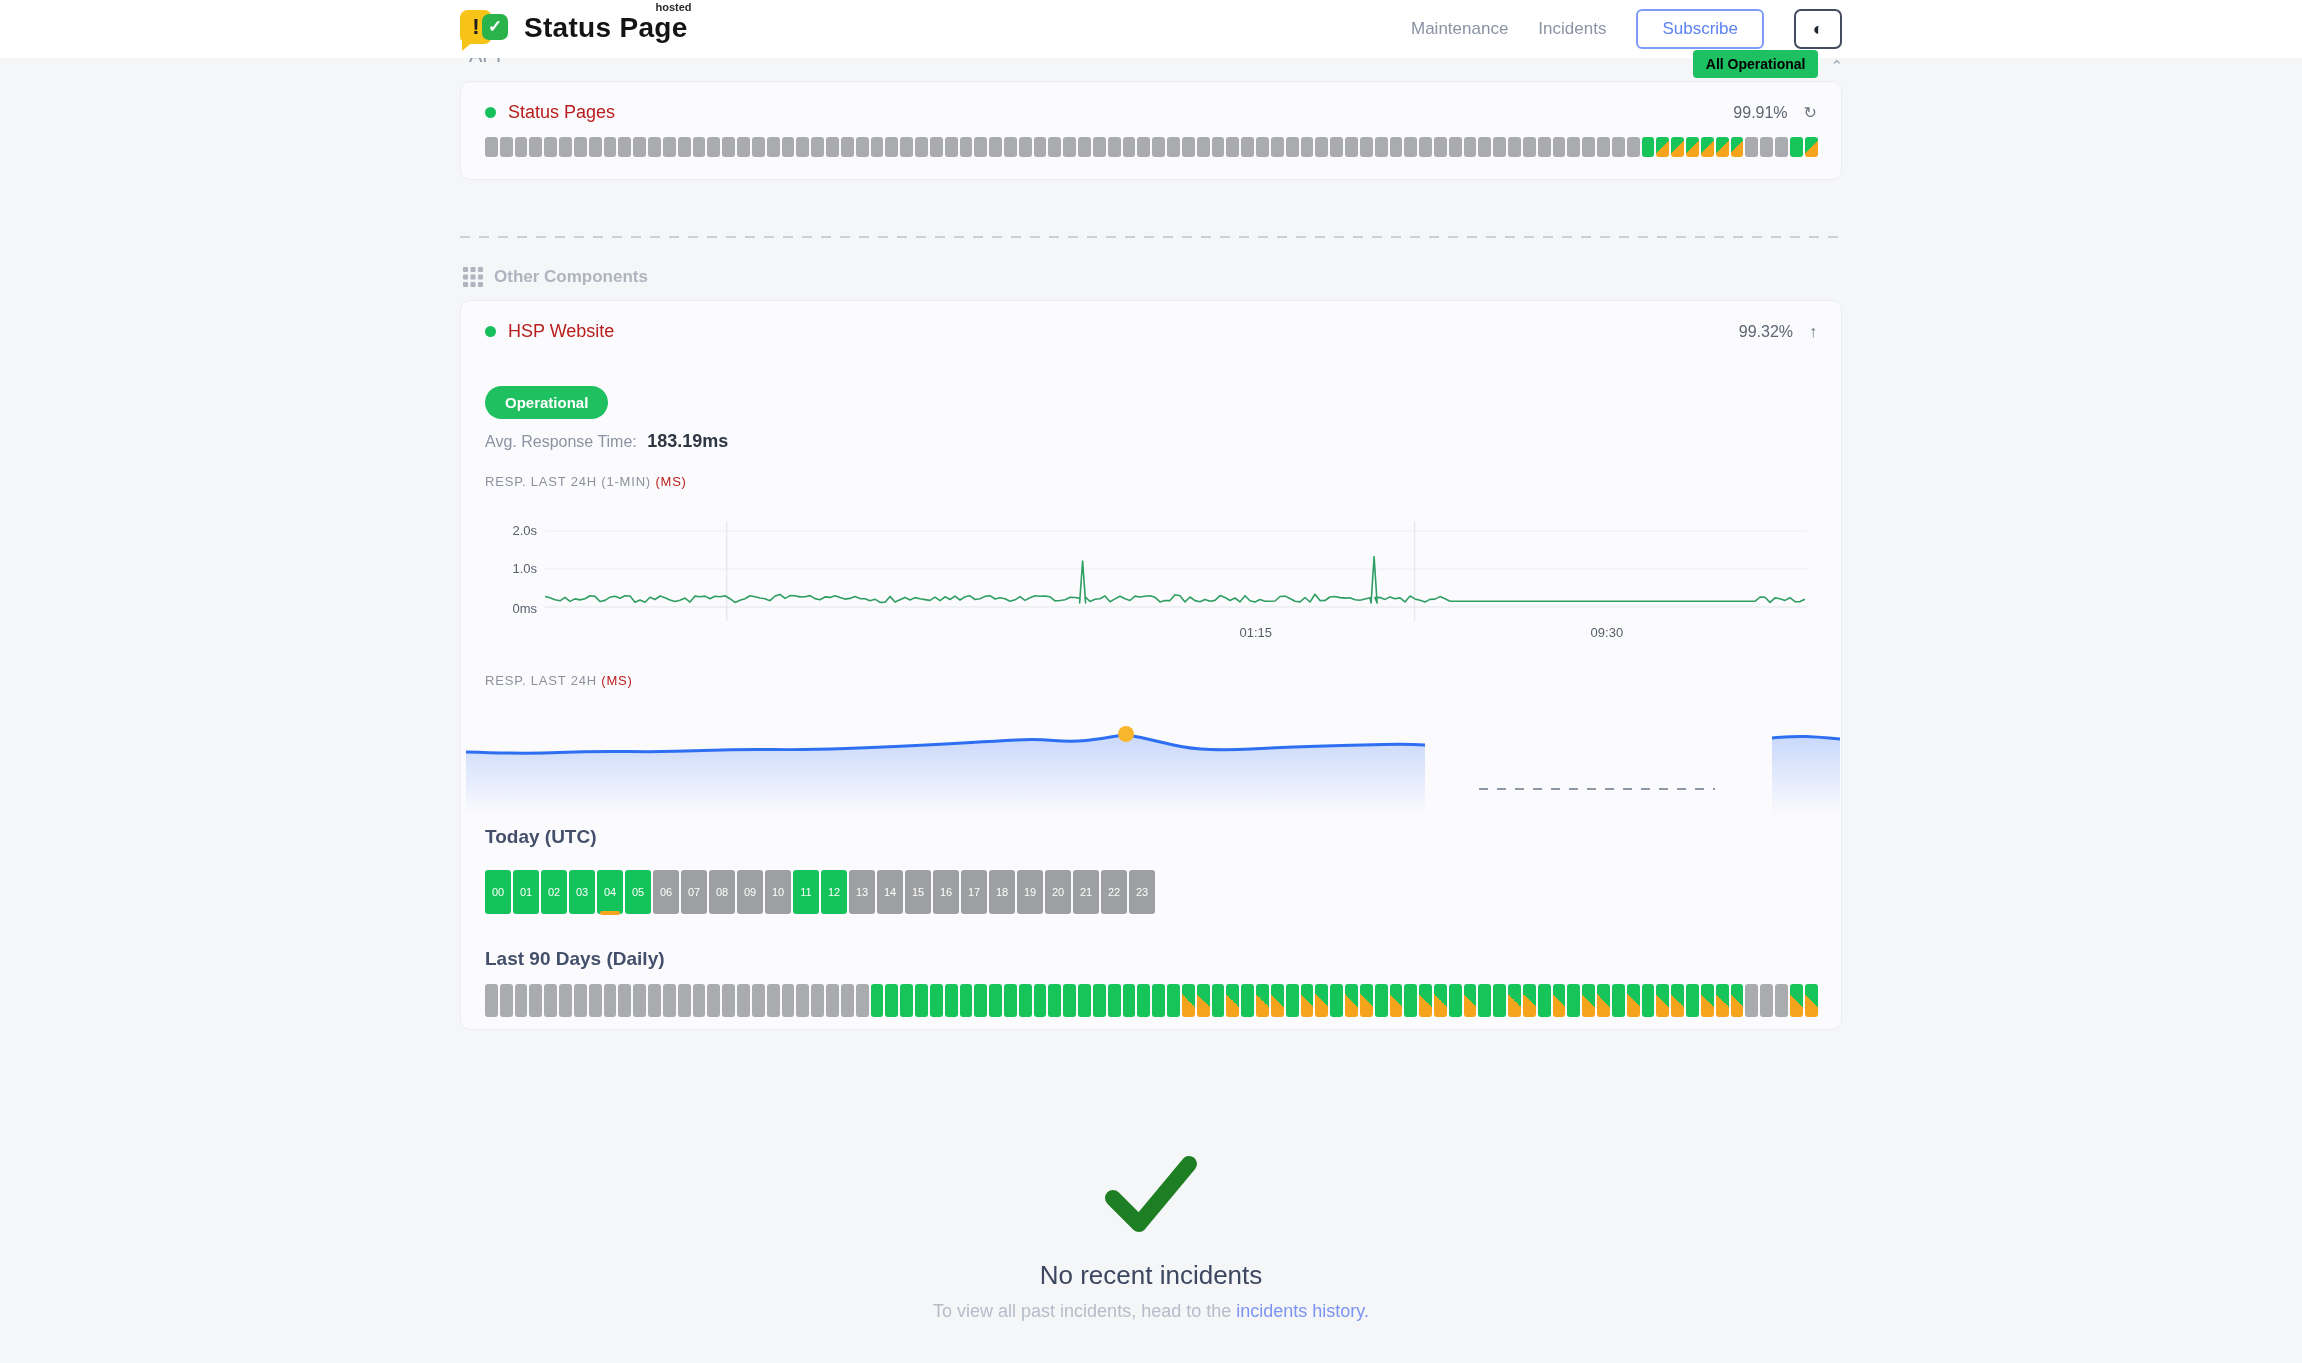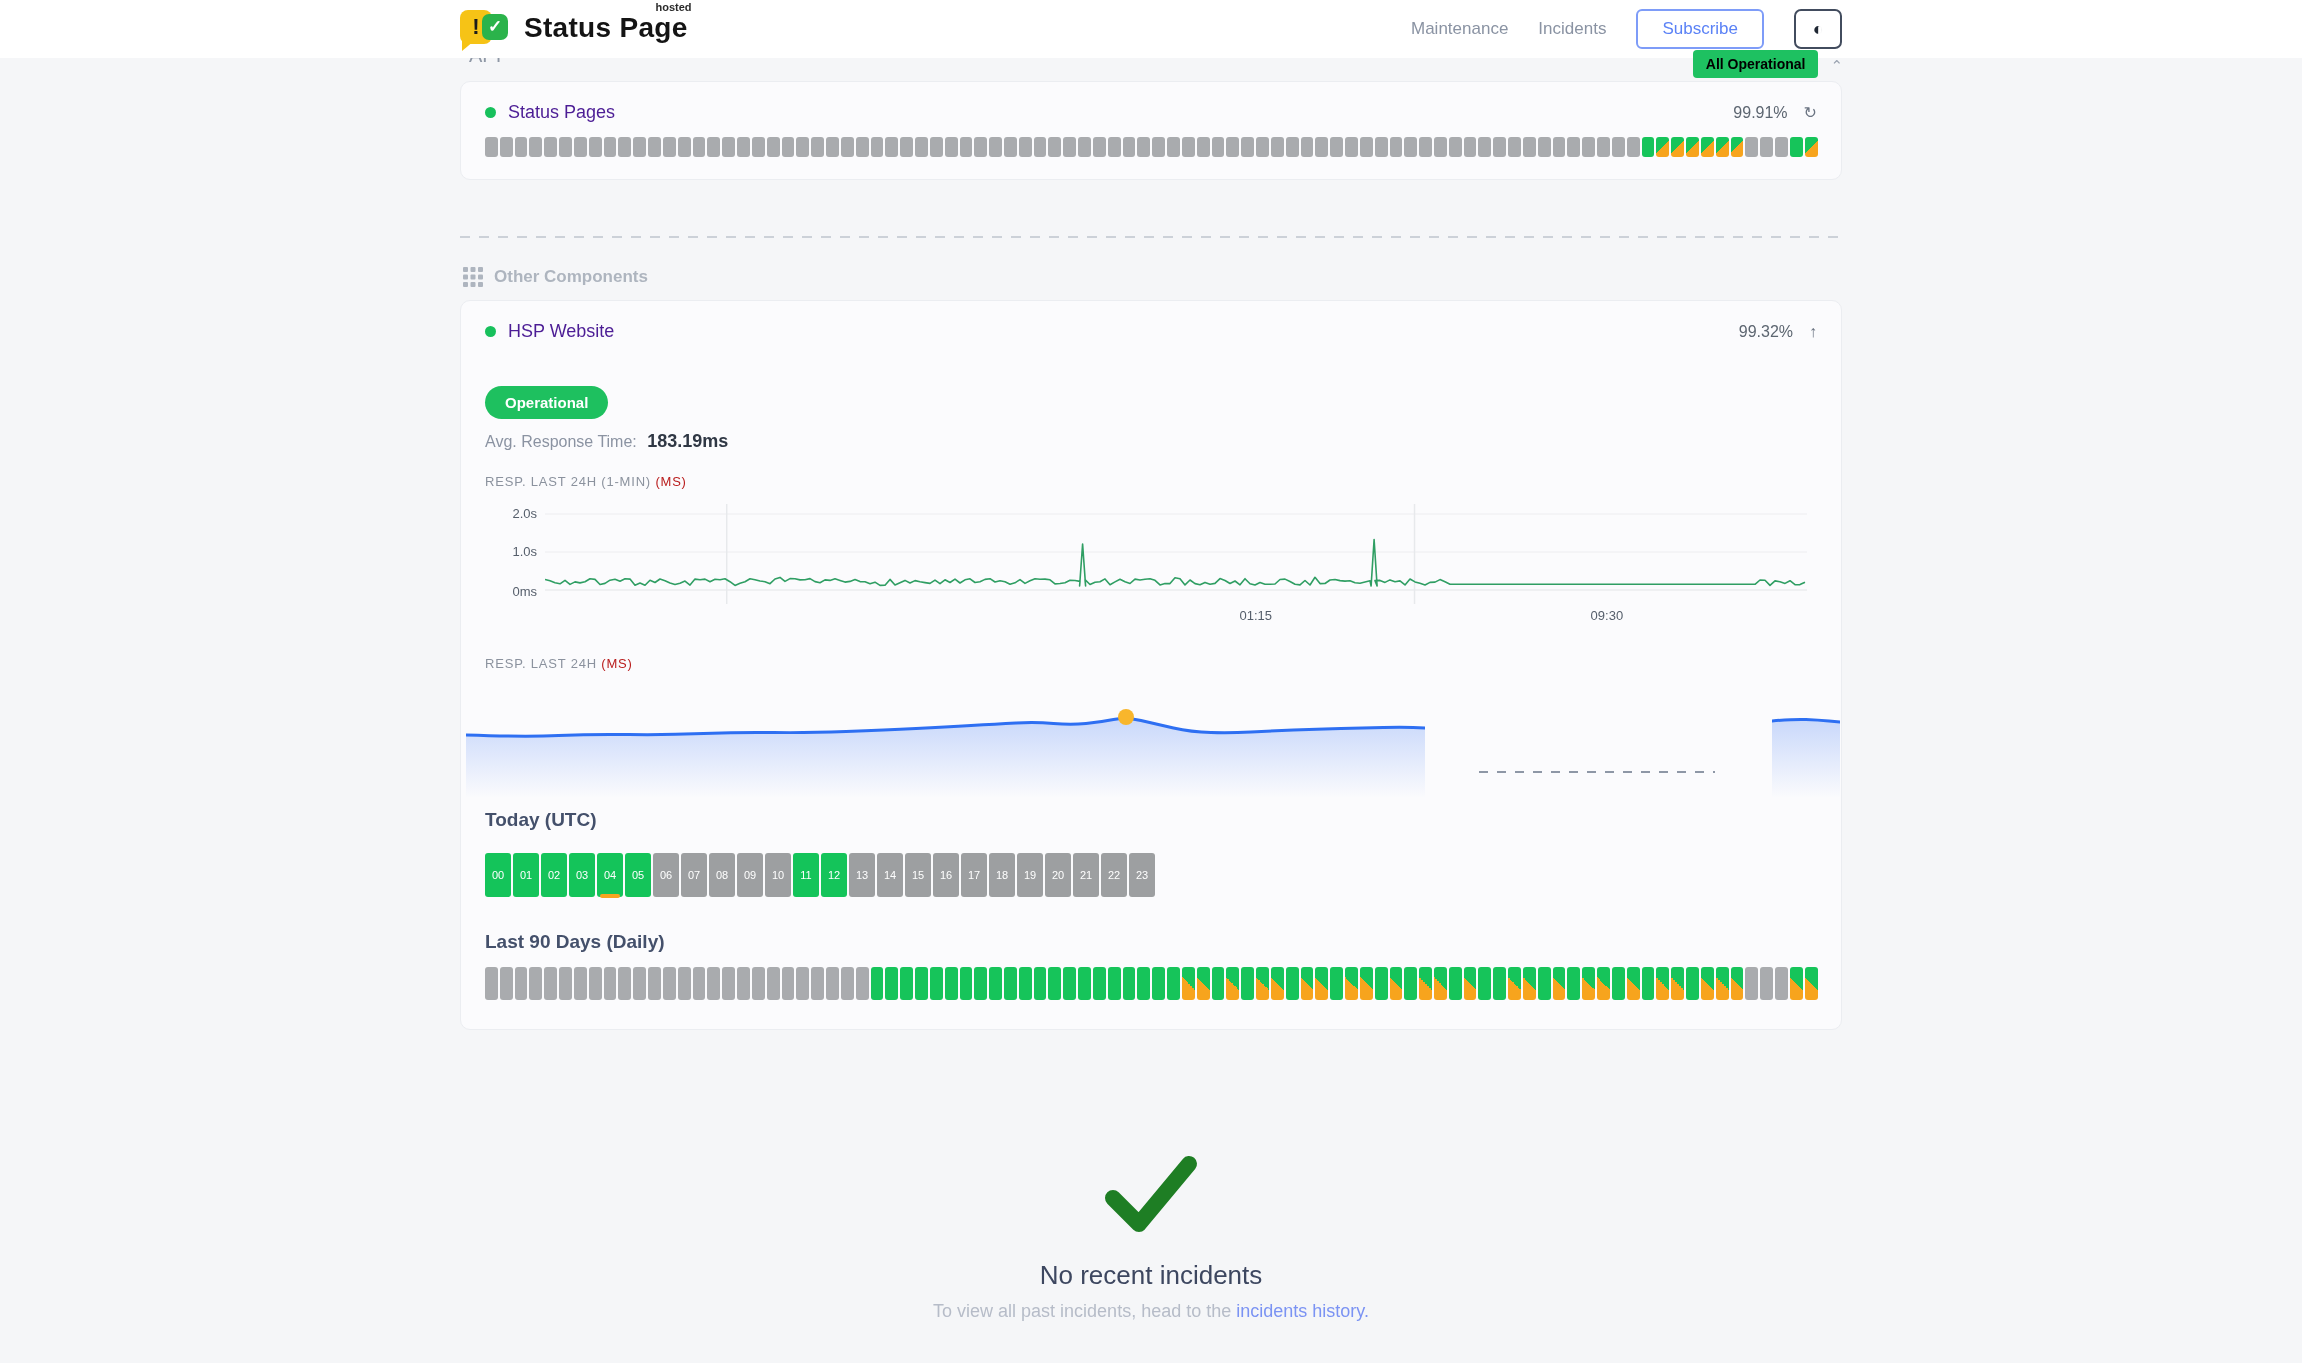--- a/index.html
+++ b/index.html
@@ -27,39 +27,39 @@
   .badge-all-op { background:#1ec161; color:#000000; font-size:14px; font-weight:bold; padding:6px 13px; border-radius:4px; }
   .chevron-up { color:#9aa3b0; font-size:15px; cursor:pointer; transform:translateY(2px); }
 
   
   .api-label { position:absolute; top:44px; left:9px; font-size:20px; color:#8f98a6; z-index:1; }
   .card { background:#fbfbfd; border:1px solid #ebedf1; border-radius:10px; }
   .card1 { position:absolute; top:81px; left:0; width:1382px; padding:20px 24px 22px; }
   .comp-row { display:flex; align-items:center; justify-content:space-between; }
   .comp-left { display:flex; align-items:center; gap:12px; }
   .dot { width:11px; height:11px; border-radius:50%; background:#17c05c; }
-  .comp-name { font-size:18px; color:#4c1d95; font-weight:500; }
+  .comp-name { font-size:18px; color:#b91c1c; font-weight:500; }
   .comp-right { display:flex; align-items:center; gap:16px; }
   .uptime { font-size:16px; color:#5c6570; }
   .mini-icon { color:#6b7482; font-size:16px; cursor:pointer; }
   .bars-row { display:flex; gap:2px; margin-top:14px; }
   .bars-row .bar { flex:1; height:20px; border-radius:3px; }
   .dashed-div { position:absolute; top:236px; left:0; width:1382px; height:2px;
     background:repeating-linear-gradient(90deg,#ccd1d8 0 10px,transparent 10px 19px); }
   .section-head { position:absolute; top:266px; left:2px; display:flex; align-items:center; gap:10px; color:#aeb5bf; font-size:17px; font-weight:700; }
 
   .card2 { position:absolute; top:300px; left:0; width:1382px; height:730px; padding:20px 24px; }
   .badge-op { display:inline-block; margin-top:44px; background:#1ec05f; color:#fff; font-weight:bold; font-size:15px; padding:8px 20px; border-radius:999px; }
   .avg-row { margin-top:12px; font-size:16px; color:#8b93a2; }
   .avg-val { font-size:18px; font-weight:bold; color:#2f3744; margin-left:6px; }
   .chart-label { margin-top:22px; font-size:13px; letter-spacing:.8px; color:#8b929e; }
   .chart-label .unit { color:#b91c1c; }
 
   
-  .chart24 { position:relative; margin-top:15px; height:122px; }
+  .chart24 { position:relative; margin-top:32px; height:122px; }
   .ylab { position:absolute; right:calc(100% - 52px); width:44px; text-align:right; font-size:13px; color:#555e6b; }
   .plot { position:absolute; left:60px; right:0; top:0; height:100px; }
   .xlab { position:absolute; top:104px; font-size:13px; color:#555e6b; }
 
   
   .chart-bl { position:relative; margin:12px -23px 0; height:120px; }
   .seg1 { position:absolute; left:4px; top:0; }
   .seg2 { position:absolute; right:0; top:0; }
   .gap-dash { position:absolute; top:88px; left:1017px; width:236px; height:2px;
     background:repeating-linear-gradient(90deg,#8e97a6 0 9px,transparent 9px 18px); }

